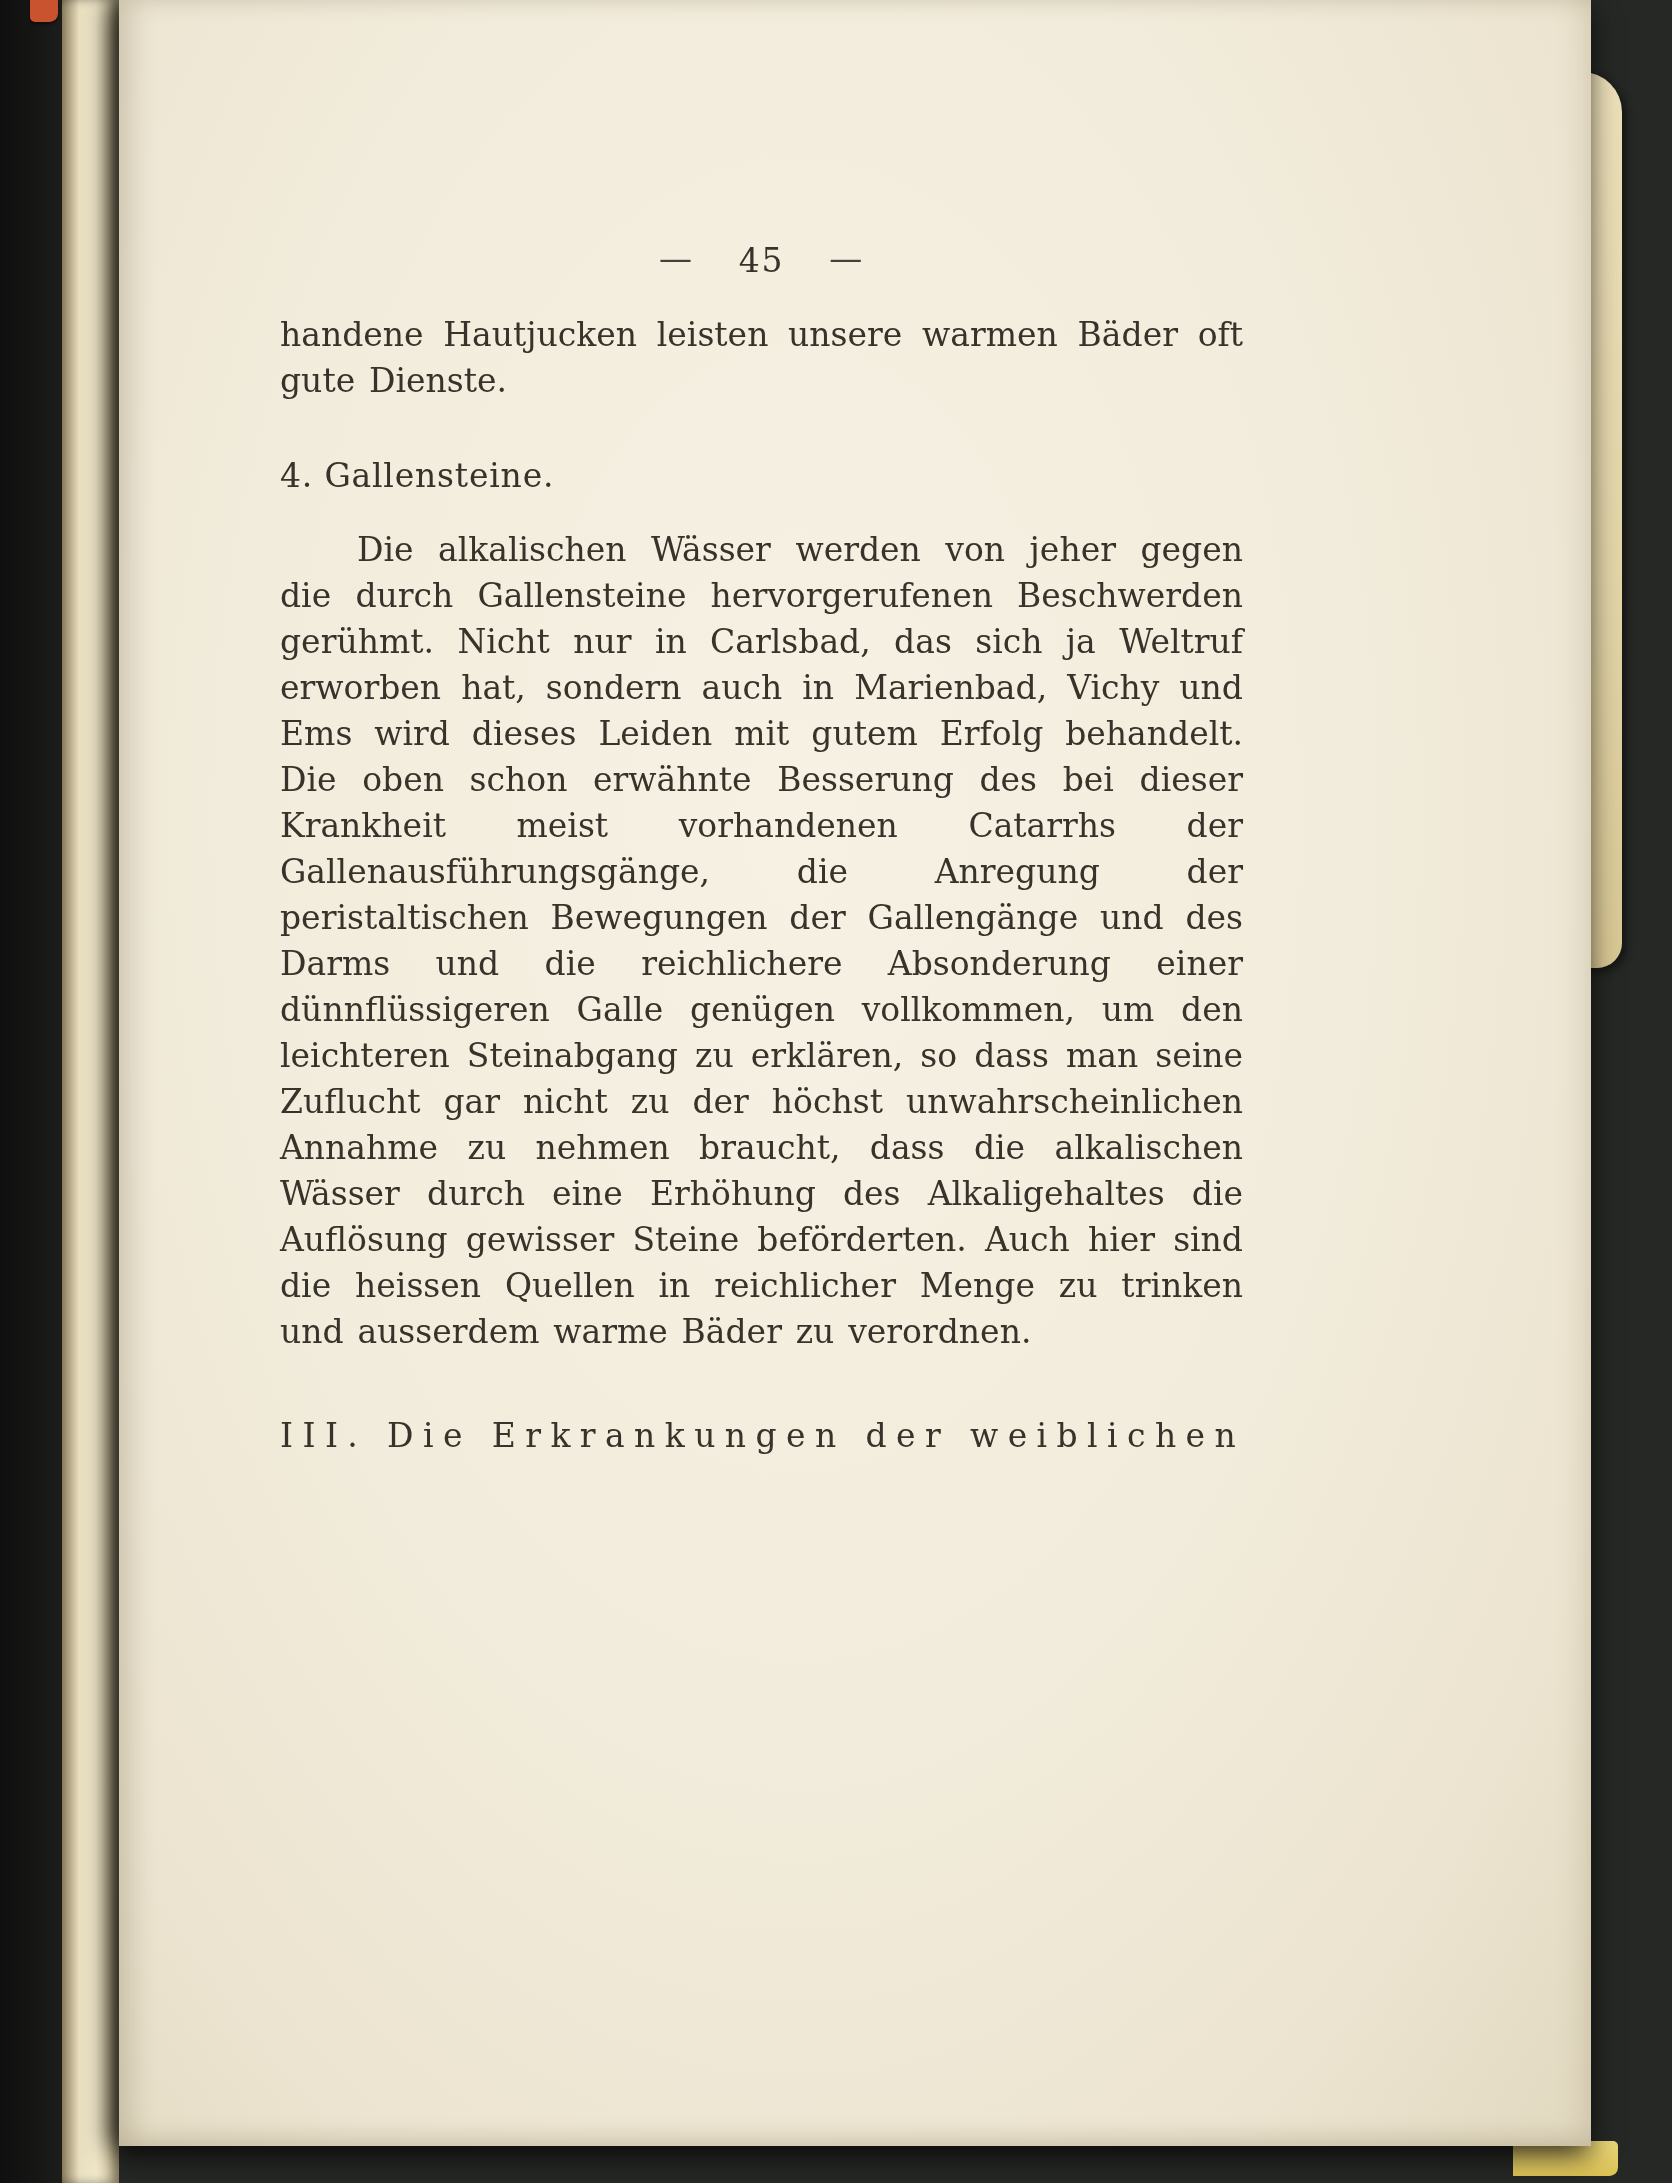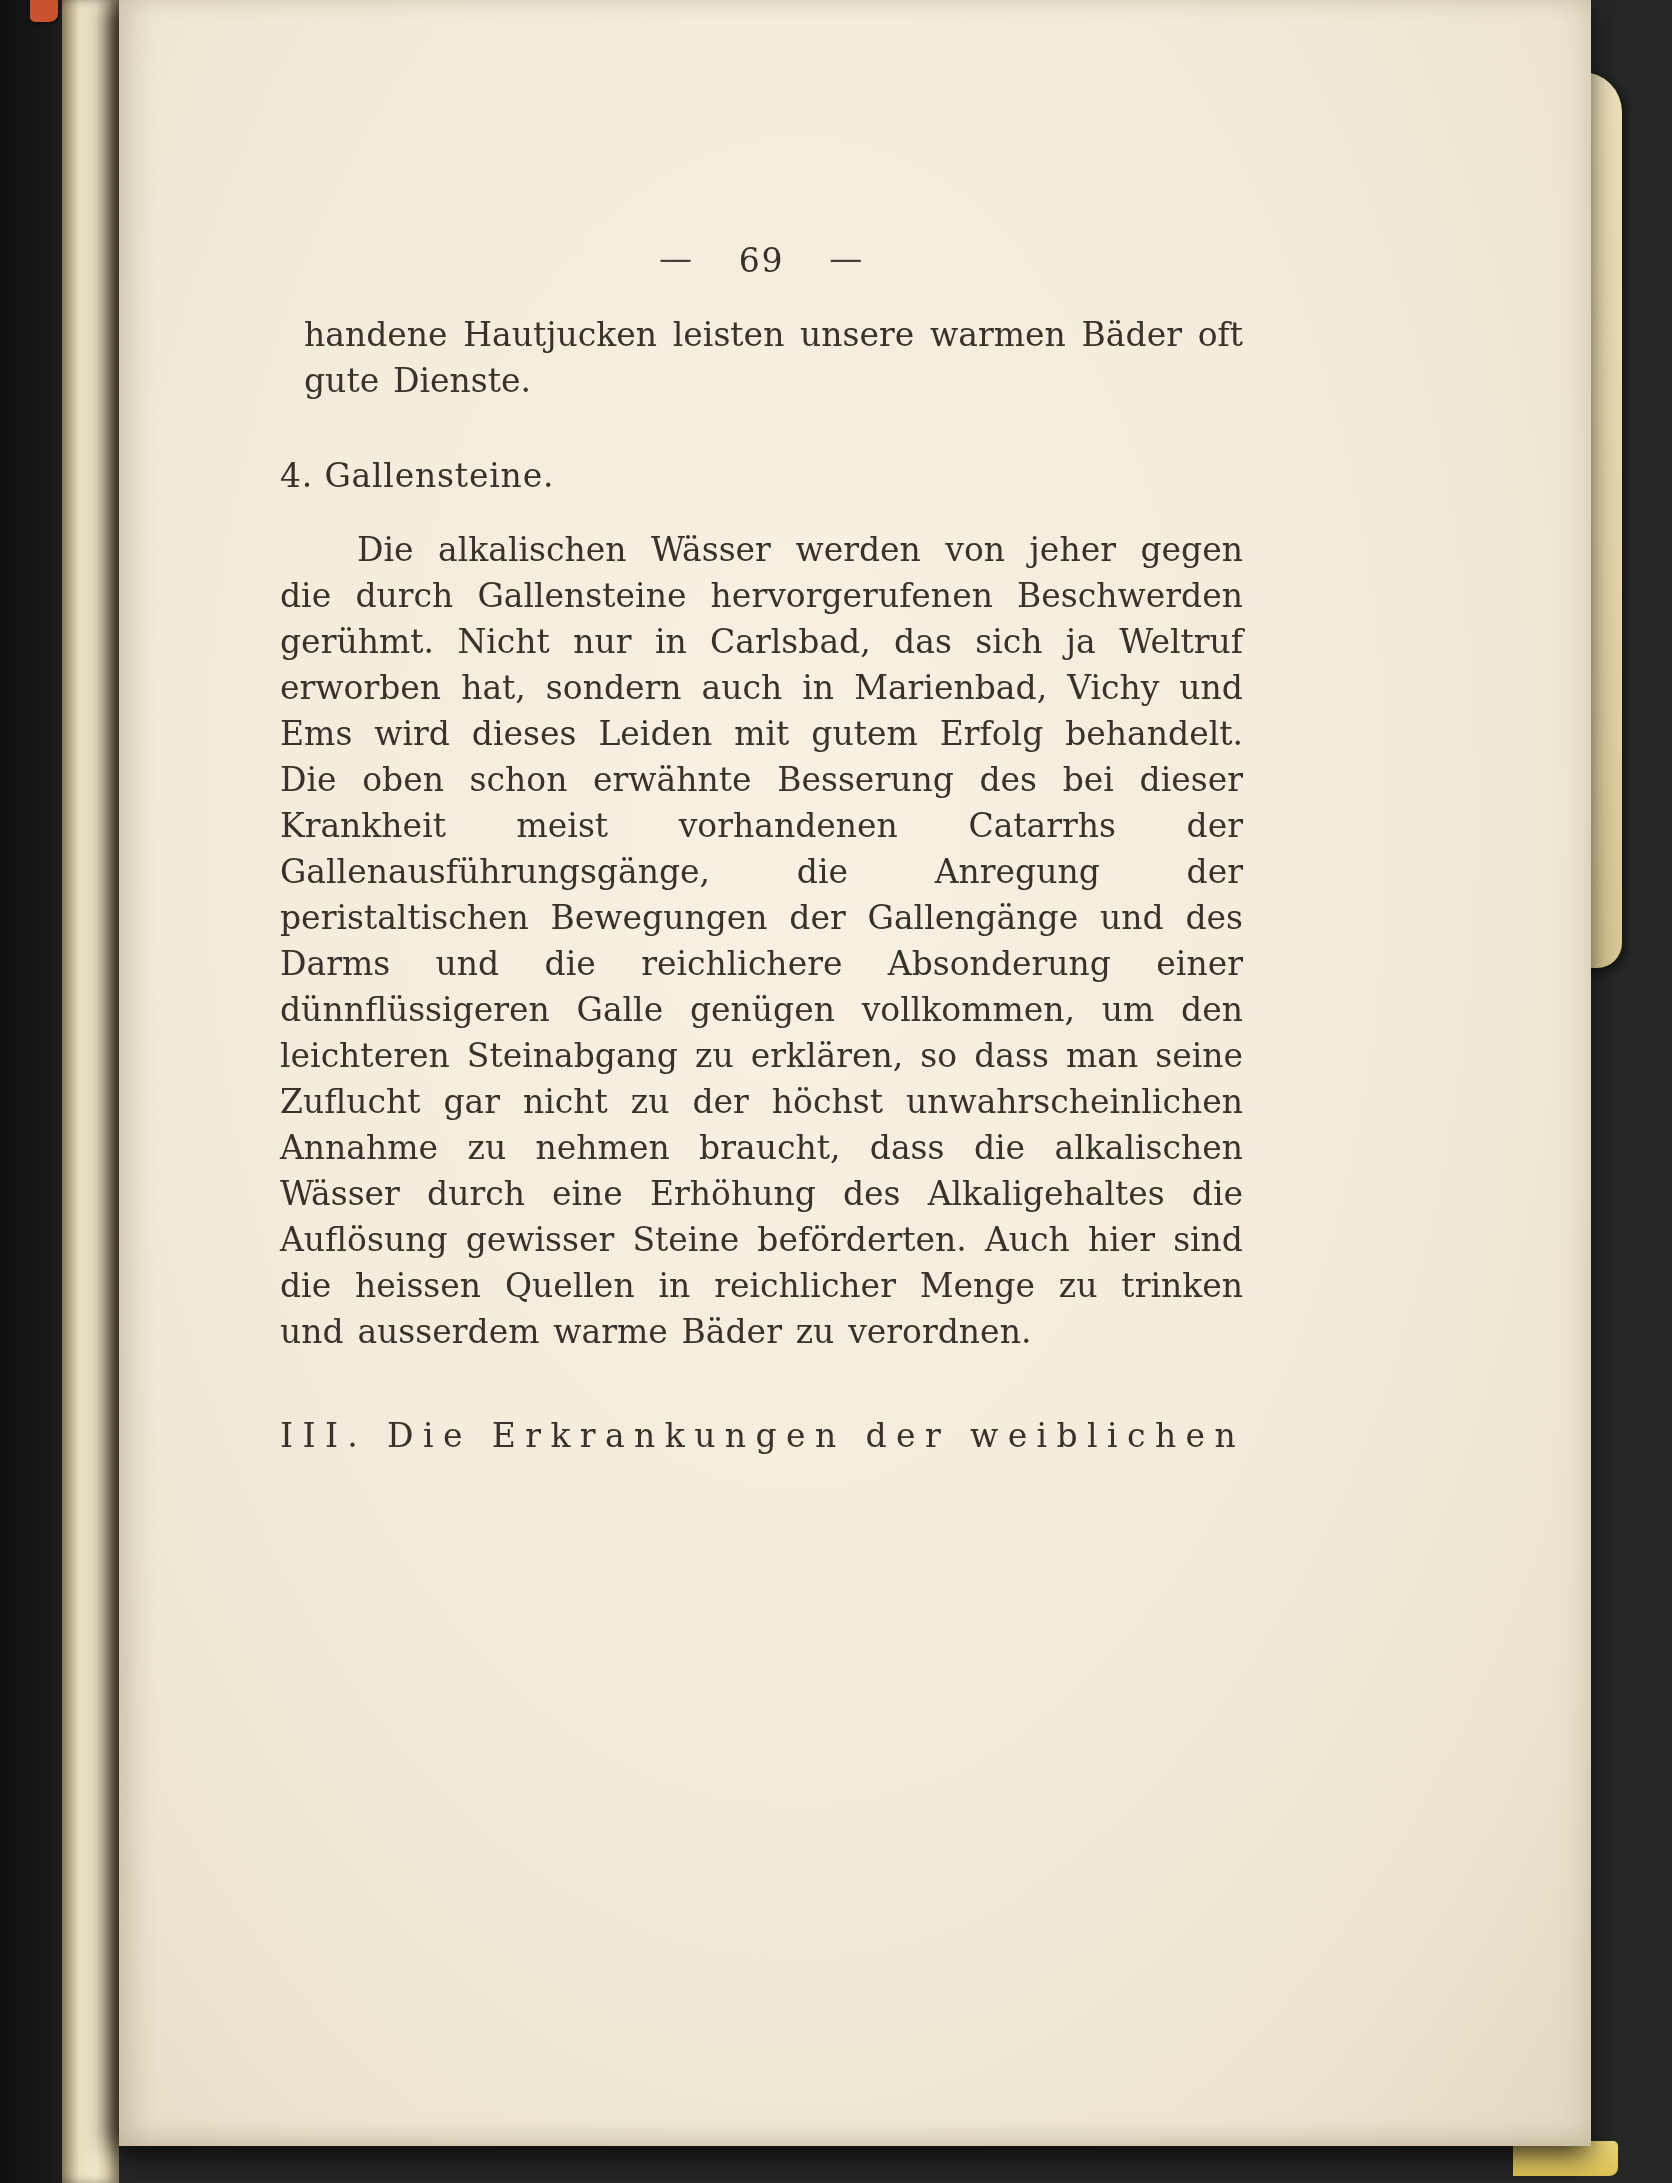--- a/index.html
+++ b/index.html
@@ -66,21 +66,21 @@
   }
   .folio .dash { transform: translateY(-1.7px); color: #45403a; }
 
   .body-par {
     margin: 0;
     font-size: 33px;
     line-height: 46px;
     text-align: justify;
     word-spacing: 3.3px;
   }
-  .carryover { margin-top: 32px; text-indent: 0; margin-left: 24px; }
+  .carryover { margin-top: 32px; text-indent: 0; }
 
   .section-heading {
     margin-top: 52px;
     font-size: 33px;
     letter-spacing: 0.8px;
   }
 
   .indent-par { margin-top: 32px; text-indent: 77px; }
 
   .chapter-heading {
@@ -99,21 +99,21 @@
 <div class="scan-artifact"></div>
 <div class="page-edge-left"></div>
 <div class="under-page-right"></div>
 <div class="under-page-corner"></div>
 
 <div class="page">
   <div class="text-block">
 
     <div class="folio">
       <span class="dash">—</span>
-      <span class="num">69</span>
+      <span class="num">45</span>
       <span class="dash">—</span>
     </div>
 
     <p class="body-par carryover">handene Hautjucken leisten unsere warmen Bäder oft gute Dienste.</p>
 
     <div class="section-heading">4. Gallensteine.</div>
 
     <p class="body-par indent-par">Die alkalischen Wässer werden von jeher gegen die durch Gallensteine hervorgerufenen Beschwerden gerühmt. Nicht nur in Carlsbad, das sich ja Weltruf erworben hat, sondern auch in Marienbad, Vichy und Ems wird dieses Leiden mit gutem Erfolg behandelt. Die oben schon erwähnte Besserung des bei dieser Krankheit meist vorhandenen Catarrhs der Gallenausführungsgänge, die Anregung der peristaltischen Bewegungen der Gallengänge und des Darms und die reichlichere Absonderung einer dünnflüssigeren Galle genügen vollkommen, um den leichteren Steinabgang zu erklären, so dass man seine Zuflucht gar nicht zu der höchst unwahrscheinlichen Annahme zu nehmen braucht, dass die alkalischen Wässer durch eine Erhöhung des Alkaligehaltes die Auflösung gewisser Steine beförderten. Auch hier sind die heissen Quellen in reichlicher Menge zu trinken und ausserdem warme Bäder zu verordnen.</p>
 
     <div class="chapter-heading">

